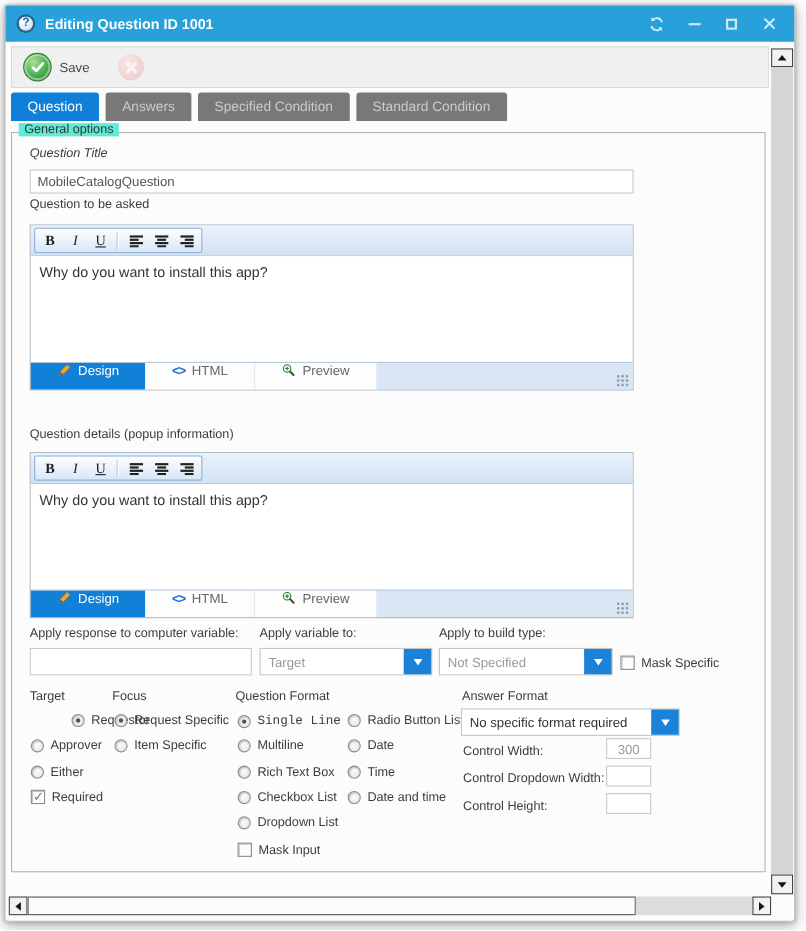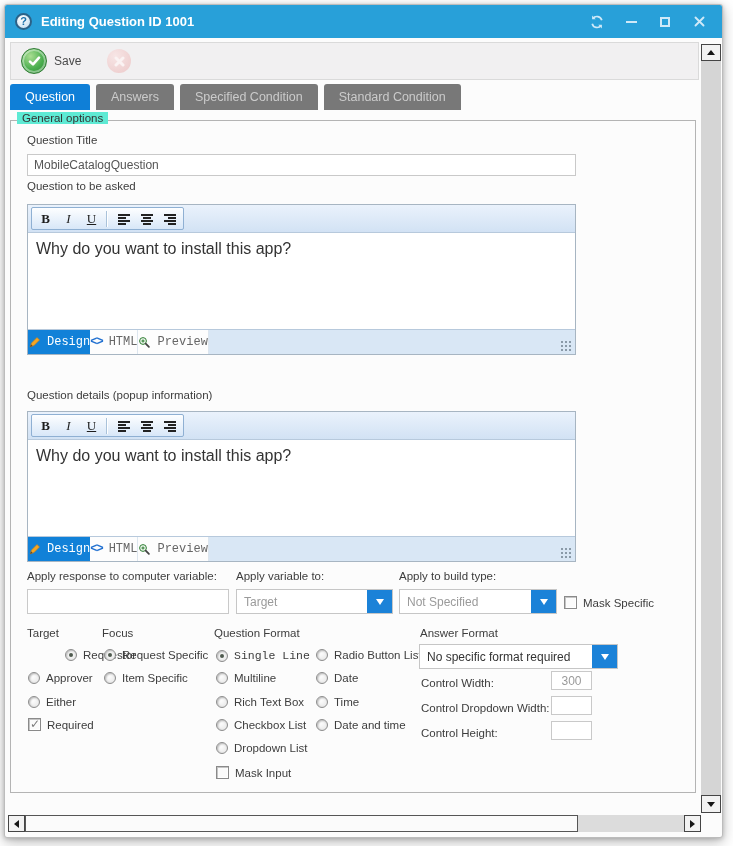--- a/index.html
+++ b/index.html
@@ -55,24 +55,24 @@
   .rt-toolbar{height:28px;background:linear-gradient(#eaf2fc,#d2e2f4);border-bottom:1px solid #b7c9dc;
               display:flex;align-items:center;padding:2px 3px;}
   .rt-btnbox{height:23px;display:flex;align-items:center;border:1px solid #8fb0d3;border-radius:2px;
              background:linear-gradient(#fdfeff,#d8e7f8);padding:0 3px;gap:2px;}
   .rt-btn{width:21px;height:19px;display:flex;align-items:center;justify-content:center;
           font-family:"Liberation Serif","DejaVu Serif",serif;font-size:13px;color:#1d1d1d;cursor:pointer;}
   .rt-b{font-weight:bold;}
   .rt-i{font-style:italic;}
   .rt-u{text-decoration:underline;}
   .rt-sep{width:1px;height:16px;background:#fff;box-shadow:-1px 0 0 #a9c2da;margin:0 3px;}
-  .rt-content{flex:1;background:#fff;padding:7px 8px;font-size:16px;color:#333;}
+  .rt-content{flex:1;background:#fff;padding:7px 8px;font-size:13px;color:#333;}
   .rt-footer{height:25px;background:#d9e7f5;border-top:1px solid #b7c9dc;display:flex;align-items:stretch;}
-  .rt-tab{display:flex;align-items:center;gap:6px;padding:0 0;font-size:12px;color:#666;
-          background:#fdfdfd;border-right:1px solid #dde6ef;cursor:pointer;white-space:nowrap;font-family:Liberation Mono, monospace;}
+  .rt-tab{display:flex;gap:6px;padding:0 24px;font-size:12px;color:#666;
+          background:#fdfdfd;border-right:1px solid #dde6ef;cursor:pointer;white-space:nowrap;}
   .rt-tab.active{background:#1181d8;color:#fff;border-right:none;}
   .html-glyph{color:#1f6fd0;font-weight:bold;font-size:12px;letter-spacing:-1px;}
   .rt-fill{flex:1;}
   .rt-grip{width:12px;height:12px;align-self:flex-end;margin:0 3px 2px 0;
            background-image:radial-gradient(#8a9aa8 1px,transparent 1.3px);background-size:4px 4px;
            background-position:bottom right;cursor:nwse-resize;}
 
   
   .dropdown{display:flex;background:#fff;border:1px solid #c6c6c6;cursor:pointer;}
   .dd-value{flex:1;display:flex;align-items:center;padding:0 7px;font-size:12px;color:#9a9a9a;
@@ -157,21 +157,21 @@
   <div class="abs tabs">
     <div class="tab active">Question</div>
     <div class="tab">Answers</div>
     <div class="tab">Specified Condition</div>
     <div class="tab">Standard Condition</div>
   </div>
 
   <div class="abs groupbox"></div>
   <span class="abs legend">General options</span>
 
-  <span class="abs lbl" style="left:27px;top:134px;">Question Title</span>
+  <span class="abs lbl" style="left:27px;top:134px;font-style:italic;">Question Title</span>
   <input class="abs txt-input" style="left: 27px; top: 154px; width: 549px; height: 22px;" value="MobileCatalogQuestion">
 
   <span class="abs lbl" style="left:27px;top:180px;">Question to be asked</span>
 
   <div class="abs editor" style="left:27px;top:204px;">
     <div class="rt-toolbar">
       <div class="rt-btnbox">
         <span class="rt-btn rt-b">B</span>
         <span class="rt-btn rt-i">I</span>
         <span class="rt-btn rt-u">U</span>

